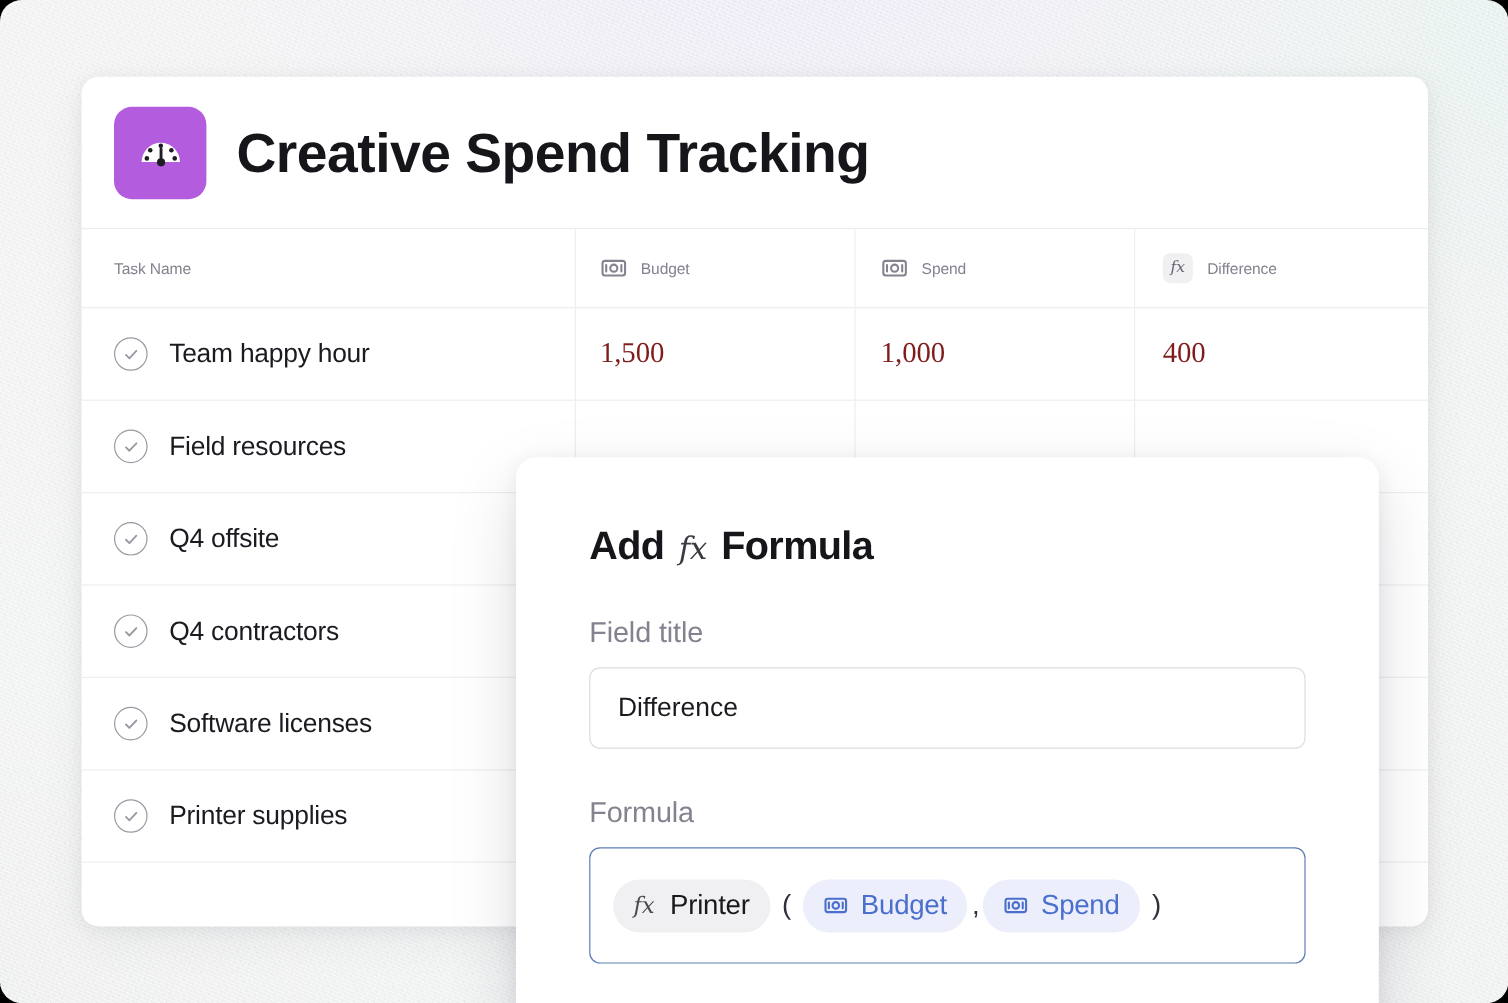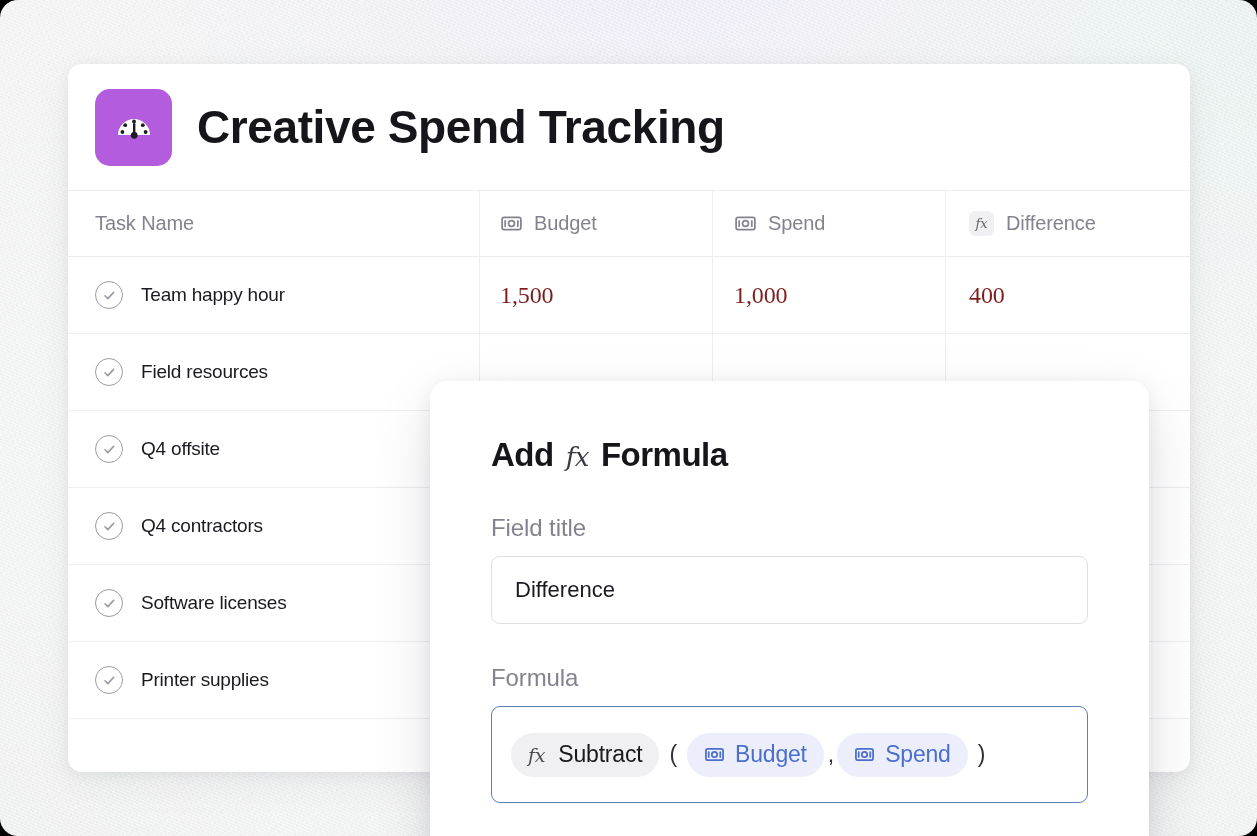--- a/index.html
+++ b/index.html
@@ -83,21 +83,21 @@
   .tbl { width: 100%; }
   .trow { display: flex; height: 77px; border-bottom: 1px solid #eeeef1; }
   .trow.head { height: 66px; border-bottom: 1px solid #ededf0; }
   .cell { display: flex; align-items: center; }
   .c-task   { width: 412px; padding-left: 27px; border-right: 1px solid #eeeef1; }
   .c-budget { width: 233px; padding-left: 20px; border-right: 1px solid #eeeef1; }
   .c-spend  { width: 233px; padding-left: 21px; border-right: 1px solid #eeeef1; }
   .c-diff   { width: 244px; padding-left: 23px; }
 
   .hlabel {
-    font-size: 20px;
+    font-size: 13px;
     color: #83838f;
     font-weight: 400;
     letter-spacing: -.1px;
   }
   .hicon { display: inline-flex; align-items: center; margin-right: 11px; flex: none; }
   .fx-badge {
     width: 25px; height: 25px;
     border-radius: 6px;
     background: #f0f0f2;
     display: inline-flex; align-items: center; justify-content: center;
@@ -113,21 +113,21 @@
   }
 
   .check {
     width: 28px; height: 28px;
     border-radius: 50%;
     border: 1.6px solid #9a9aa4;
     display: inline-flex; align-items: center; justify-content: center;
     margin-right: 18px;
     flex: none;
   }
-  .task-text { font-size: 19px; color: #1a1a20; letter-spacing: -.2px; }
+  .task-text { font-size: 22px; color: #1a1a20; letter-spacing: -.2px; }
   .num { font-size: 24px; color: #7f1d1d; letter-spacing: -.1px; font-family: Liberation Serif, serif; }
 
   
   #modal {
     position: absolute;
     left: 430px;
     top: 381px;
     width: 719px;
     height: 470px;
     background: #ffffff;
@@ -393,21 +393,21 @@
   </div>
 
   <div class="field-label">Field title</div>
   <div class="text-input">Difference</div>
 
   <div class="field-label">Formula</div>
 
   <div class="formula-box">
     <span class="pill fn">
       <span class="fxi">fx</span>
-      <span>Subtract</span>
+      <span>Printer</span>
     </span>
     <span class="paren">(</span>
     <span class="pill fld">
       <span class="mi">
         <svg width="21" height="21" viewBox="0 0 24 24" fill="none" stroke="#4a6fcd" stroke-width="2">
           <rect x="2.2" y="5.6" width="19.6" height="12.8" rx="2.2"></rect>
           <circle cx="12" cy="12" r="3.1"></circle>
           <path d="M5.4 9.2v5.6M18.6 9.2v5.6" stroke-linecap="round"></path>
         </svg>
       </span>

